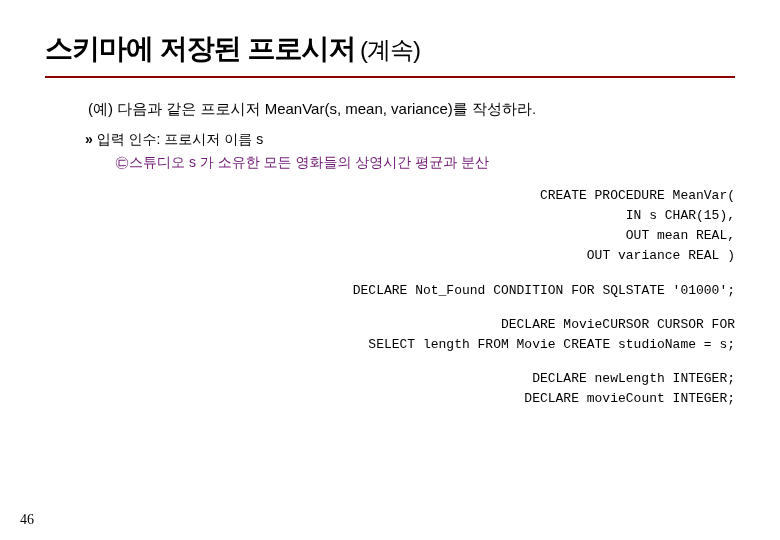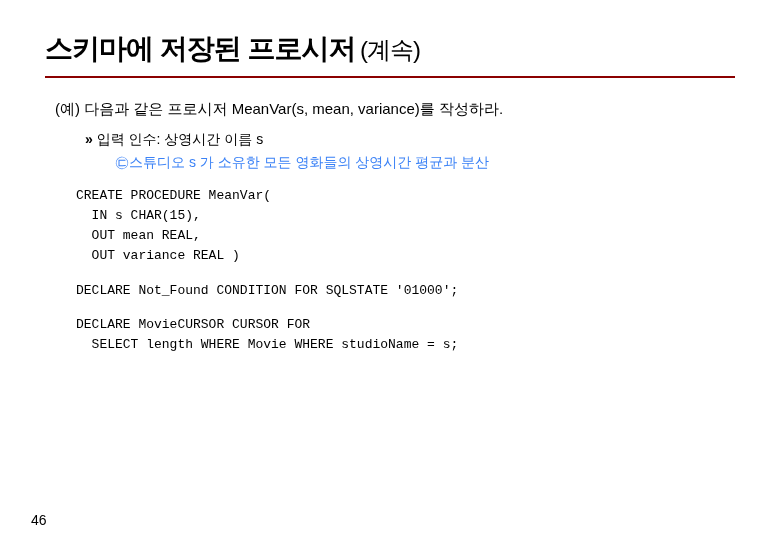--- a/index.html
+++ b/index.html
@@ -47,88 +47,92 @@
 
     .content-area {
       padding-left: 10px;
     }
 
     .example-line {
       font-size: 15px;
       color: #000000;
       margin-bottom: 12px;
       font-family: 'Malgun Gothic', '맑은 고딕', sans-serif;
+      margin-left: 33px;
     }
 
     .bullet-item {
       font-size: 14px;
       color: #000000;
       margin-left: 30px;
       margin-bottom: 5px;
       font-family: 'Malgun Gothic', '맑은 고딕', sans-serif;
     }
 
     .bullet-item::before {
       content: '» ';
       font-weight: bold;
     }
 
     .korean-desc {
       font-size: 14px;
-      color: #3b82f6;
+      color: #701a75;
       margin-left: 60px;
       margin-bottom: 14px;
       font-family: 'Malgun Gothic', '맑은 고딕', sans-serif;
     }
 
     .code-block {
       font-family: 'Courier New', Courier, monospace;
       font-size: 13px;
       color: #000000;
       margin-left: 21px;
       margin-bottom: 14px;
       line-height: 1.55;
       white-space: pre;
+      text-align: right;
     }
 
     .slide-number {
       position: absolute;
       bottom: 12px;
-      left: 31px;
+      left: 20px;
       font-size: 14px;
       color: #000000;
-      font-family: Liberation Sans, sans-serif;
+      font-family: Liberation Serif, serif;
     }
   </style>
 </head>
 <body>
 
 <div class="slide-container">
 
   <div class="title-section">
     <span class="title-text">스키마에 저장된 프로시저</span>
     <span class="title-text title-sub">(계속)</span>
   </div>
 
   <div class="content-area">
 
     <div class="example-line">(예) 다음과 같은 프로시저 MeanVar(s, mean, variance)를 작성하라.</div>
 
-    <div class="bullet-item">입력 인수: 상영시간 이름 s</div>
+    <div class="bullet-item">입력 인수: 프로시저 이름 s</div>
 
     <div class="korean-desc">㉢스튜디오 s 가 소유한 모든 영화들의 상영시간 평균과 분산</div>
 
     <div class="code-block">CREATE PROCEDURE MeanVar(
   IN s CHAR(15),
   OUT mean REAL,
   OUT variance REAL )</div>
 
     <div class="code-block">DECLARE Not_Found CONDITION FOR SQLSTATE '01000';</div>
 
     <div class="code-block">DECLARE MovieCURSOR CURSOR FOR
-  SELECT length WHERE Movie WHERE studioName = s;</div>
+  SELECT length FROM Movie CREATE studioName = s;</div>
 
+    <div class="code-block">DECLARE newLength INTEGER;
+DECLARE movieCount INTEGER;</div>
 
   </div>
 
   <div class="slide-number">46</div>
 
 </div>
 
 </body></html>

